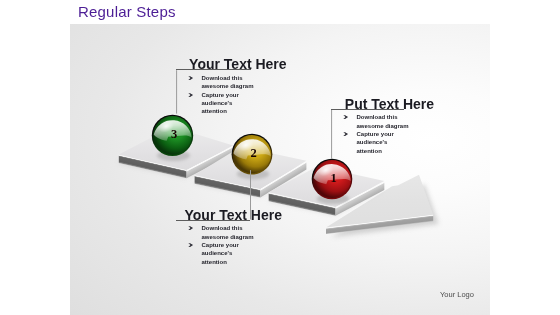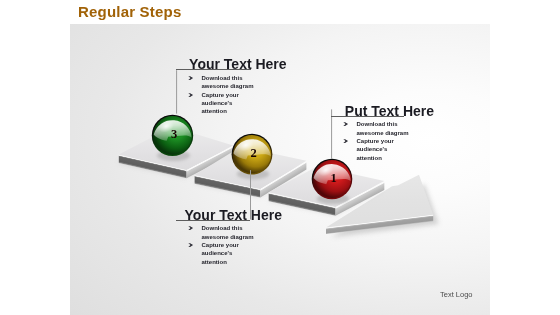--- a/index.html
+++ b/index.html
@@ -1,19 +1,19 @@
 <!DOCTYPE html>
 <html><head>
 <meta charset="utf-8">
 <title>Regular Steps</title>
 <style>
   html,body{margin:0;padding:0;background:#ffffff;}
   body{width:560px;height:315px;overflow:hidden;font-family:"Liberation Sans",sans-serif;}
   #slide{position:relative;width:560px;height:315px;background:#fff;}
-  #title{position:absolute;left:78px;top:3px;font-size:15px;font-weight:bold;color:#a16207;letter-spacing:.2px;font-family:"Liberation Sans",sans-serif;}
+  #title{position:absolute;left:78px;top:3px;font-size:15px;font-weight:normal;color:#4c1d95;letter-spacing:.2px;font-family:"Liberation Sans",sans-serif;}
   #panel{position:absolute;left:70px;top:24px;width:420px;height:291px;overflow:hidden;}
   #panelbg{position:absolute;inset:0;
      background:
       radial-gradient(115% 95% at 86% 40%, #ffffff 0%, #fcfcfc 18%, #f4f4f4 42%, #e8e8e8 68%, #dedede 100%);}
   svg#art{position:absolute;left:0;top:0;overflow:visible;}
   .mk svg{display:block;overflow:visible;}
   .txtblk{position:absolute;}
   .hd{font-size:14px;font-weight:bold;color:#1b1b22;white-space:nowrap;letter-spacing:0;line-height:9px;}
   .bl{font-size:6px;font-weight:bold;color:#26262e;line-height:8.33px;white-space:nowrap;}
   .row{display:flex;}
@@ -307,21 +307,21 @@
             </div>
             <div class="bl">
               <div>Capture your</div>
               <div>audience's</div>
               <div>attention</div>
             </div>
           </div>
         </div>
       </div>
       <div class="txtblk" style="left: 261.3px; top: 75.6px;">
-        <div class="hd" style="margin-left: 13.5px; margin-top: 7px;">Put Text Here</div>
+        <div class="hd" style="margin-left: 13.5px;">Put Text Here</div>
         <div style="height: 1.1px; background: rgb(93, 93, 93); width: 72.8px; margin-top: 0px;"></div>
         <div style="margin-top: 3.6px; margin-left: 10.9px;">
           <div class="row">
             <div class="mk">
               <svg width="14.3" height="8.33" viewBox="0 0 14.3 8.33">
                 <path d="M1.3 2.25 L3.0 2.25 L5.9 4.0 L3.0 5.9 L1.3 5.9 L3.6 4.05 Z" fill="#3b3b43"></path>
                 <path d="M3.3 2.45 L5.75 4.02 L3.3 5.7 Z" fill="#3b3b43"></path>
               </svg>
             </div>
             <div class="bl">
@@ -338,14 +338,14 @@
             </div>
             <div class="bl">
               <div>Capture your</div>
               <div>audience's</div>
               <div>attention</div>
             </div>
           </div>
         </div>
       </div>
     </div>
-  <div id="logo">Text Logo</div>
+  <div id="logo">Your Logo</div>
 </div>
 
 </body></html>

